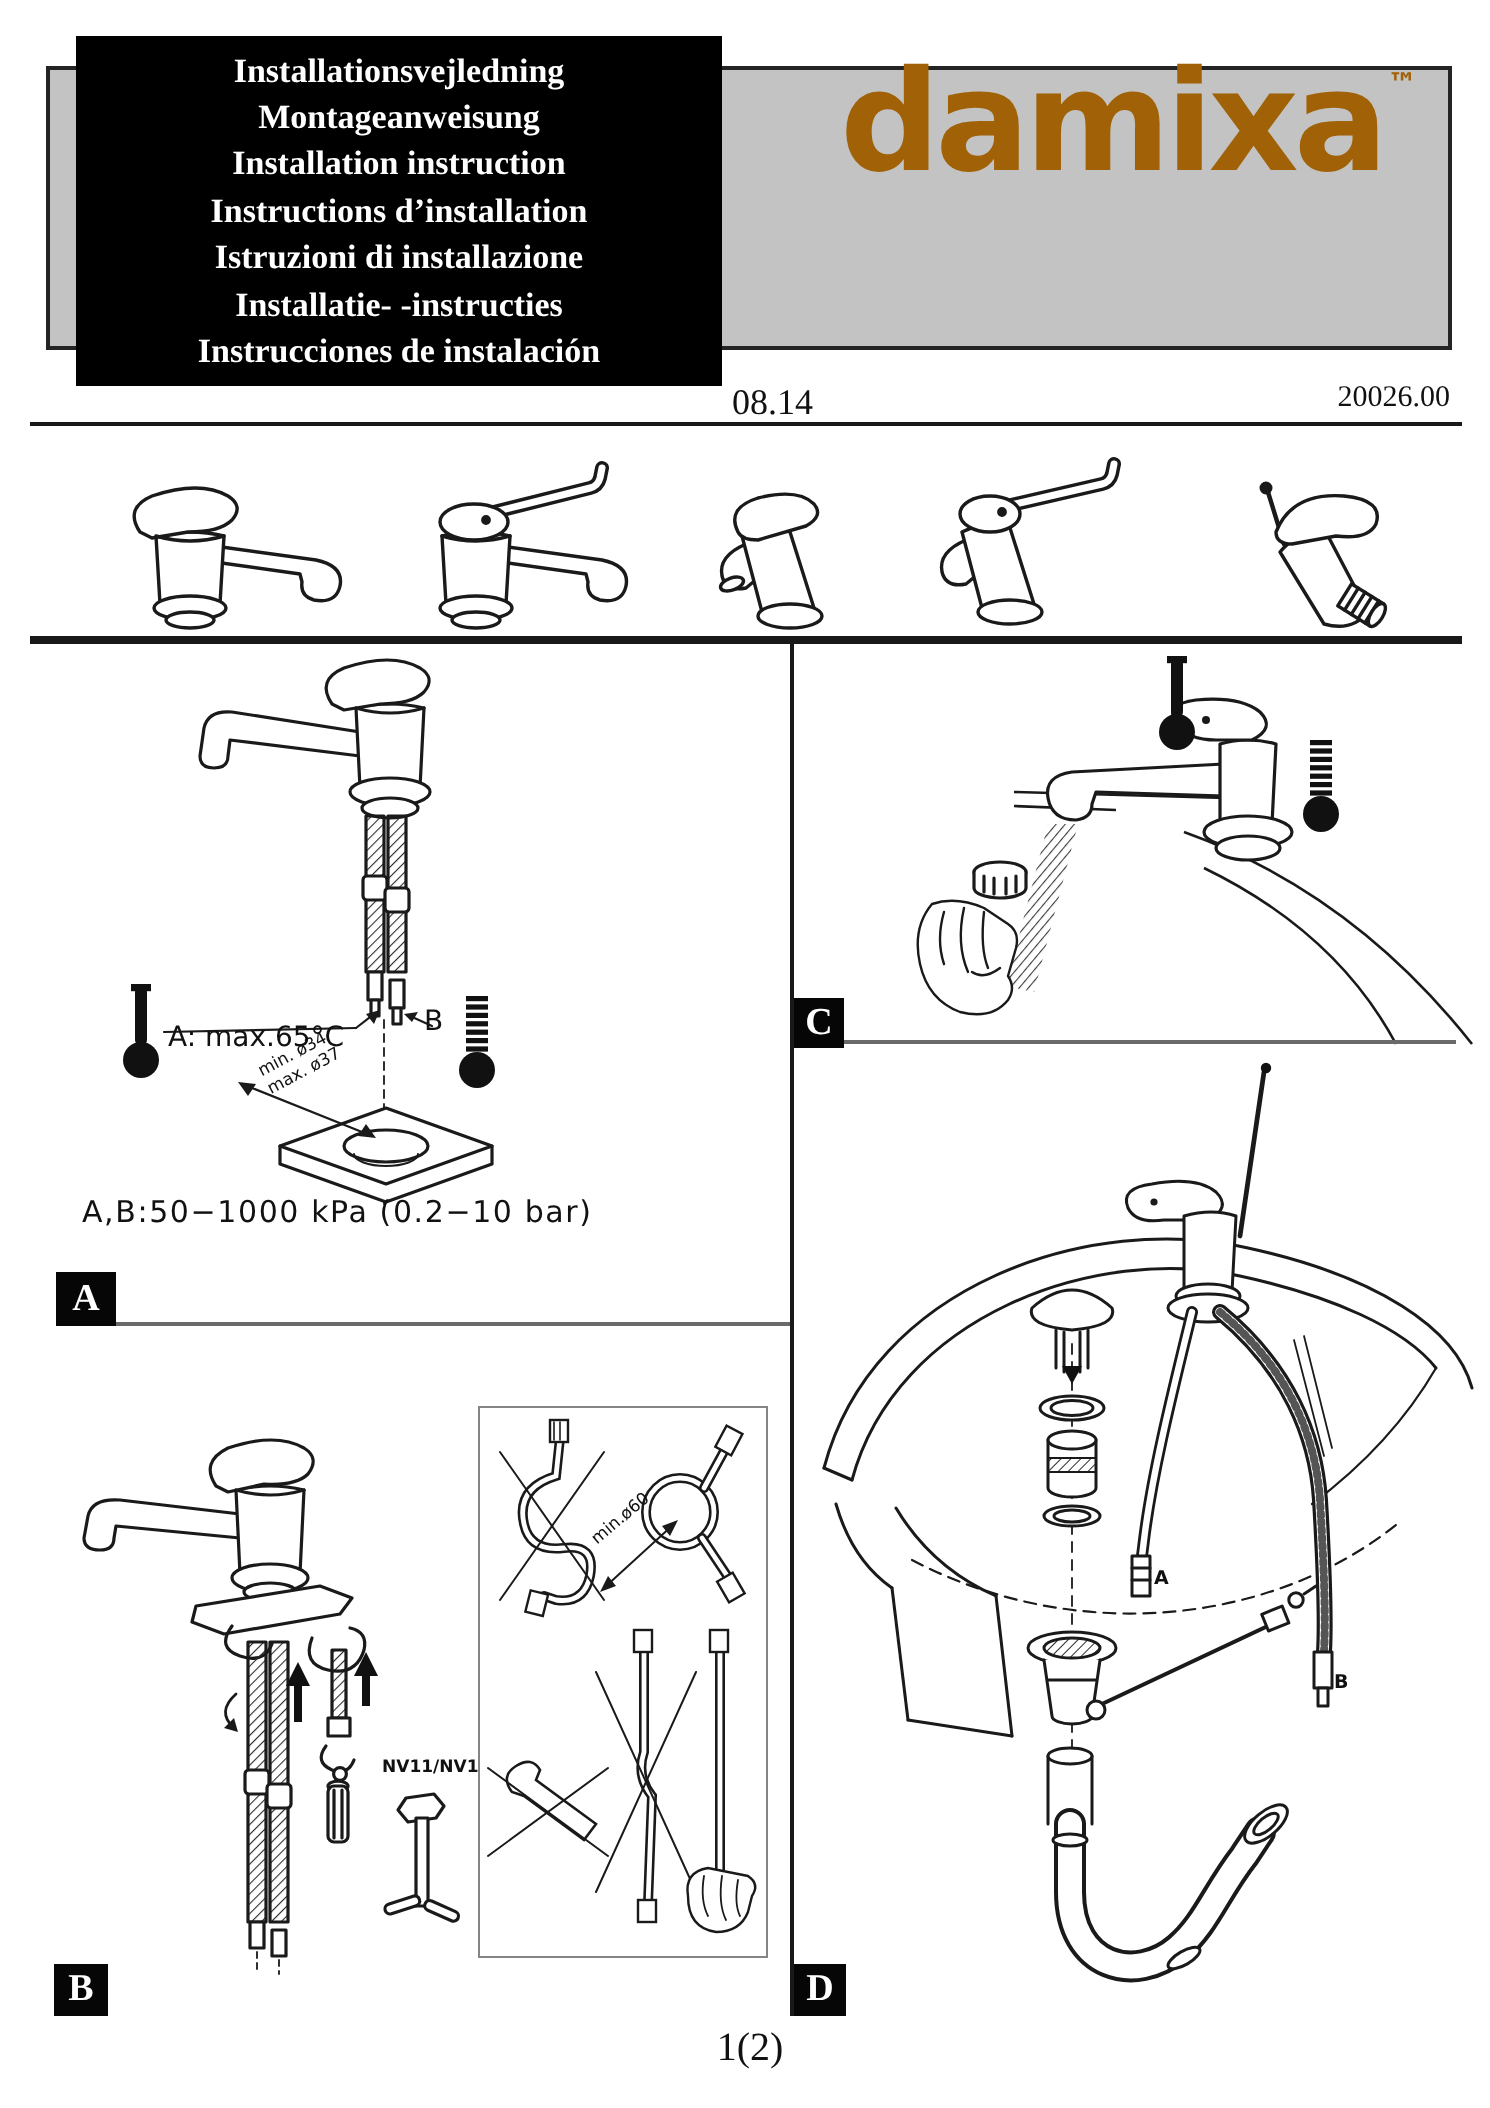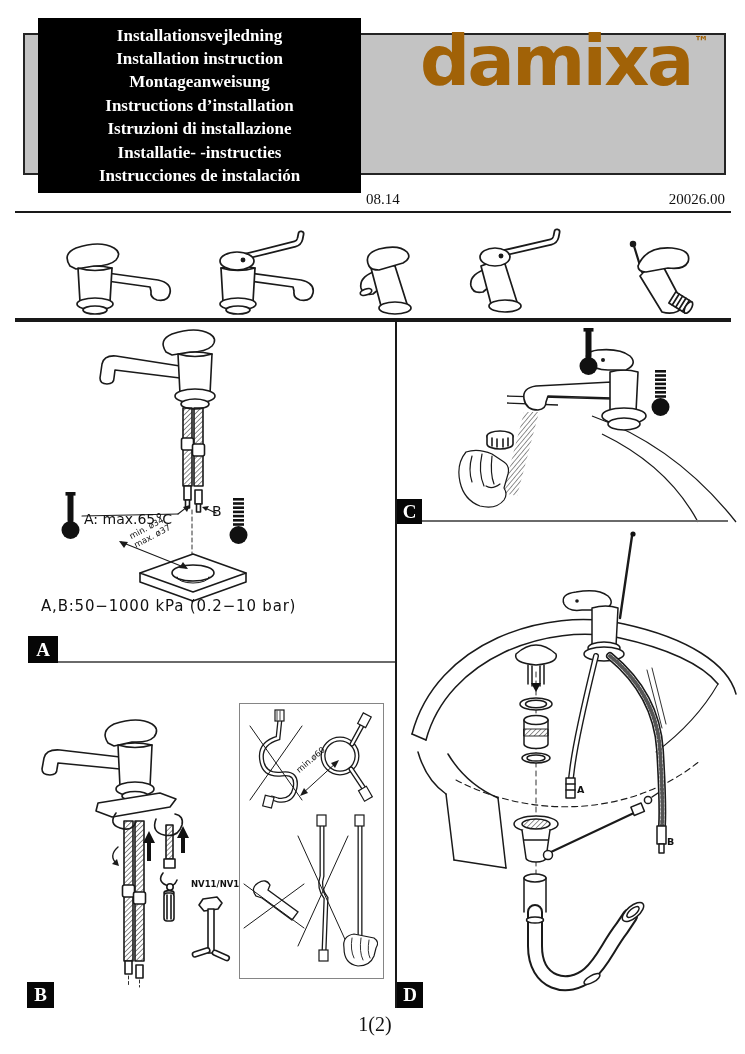--- a/index.html
+++ b/index.html
@@ -28,32 +28,32 @@
 </style>
 </head>
 <body>
 
 <div class="page">
 
   <div class="panel"></div>
 
   <div class="langbox">
     <div>Installationsvejledning</div>
+    <div>Montageanweisung</div>
     <div>Installation instruction</div>
-    <div>Montageanweisung</div>
     <div>Instructions d’installation</div>
     <div>Istruzioni di installazione</div>
     <div>Installatie- -instructies</div>
     <div>Instrucciones de instalación</div>
   </div>
 
   <div class="logo"><span>damixa</span><span class="tm">™</span></div>
 
 
-  <div class="t serif" style="left:366px;top:191px;font-size:15px;">08.14</div>
+  <div class="t serif" style="left:366px;top:191px;font-size:18px;">08.14</div>
   <div class="t serif" style="left:655px;top:191px;width:70px;text-align:right;font-size:15px;">20026.00</div>
   <div class="hline" style="left:15px;top:211px;width:716px;height:2px;"></div>
 
   <svg class="abs" style="left:40px;top:238px;" width="145" height="80" viewBox="0 0 145 80">
     <g fill="#fff" stroke="#1a1a1a" stroke-width="1.7" stroke-linejoin="round" stroke-linecap="round">
       <path d="M60,34 L118,42 Q132,45 130,55 Q128,64 117,62 Q110,60 111,53 L110,49 L60,42 Z"></path>
       <path d="M38,30 Q55,26 72,30 L70,64 Q54,68 40,64 Z"></path>
       <path d="M30,28 Q22,16 36,10 Q60,2 74,10 Q82,15 76,22 Q70,28 54,28 L36,31 Z"></path>
       <path d="M38,30 Q55,35 72,30" fill="none"></path>
       <ellipse cx="55" cy="66" rx="18" ry="6"></ellipse>

